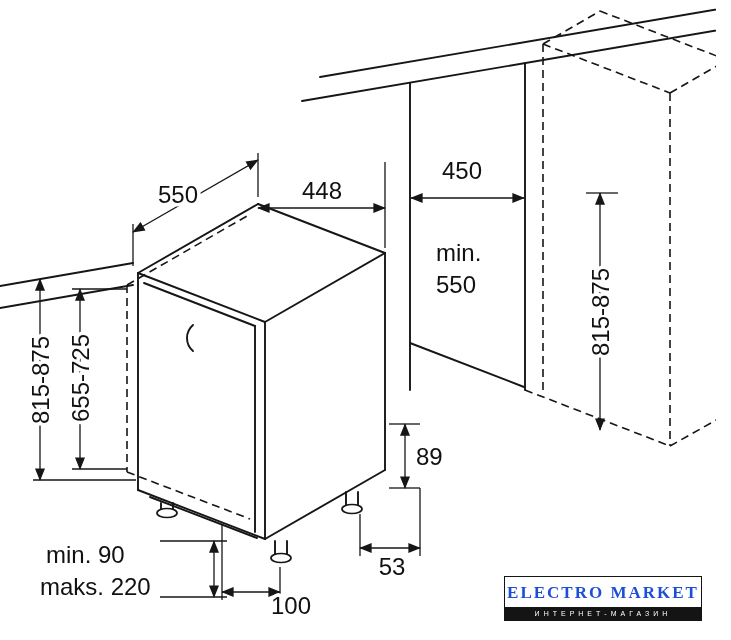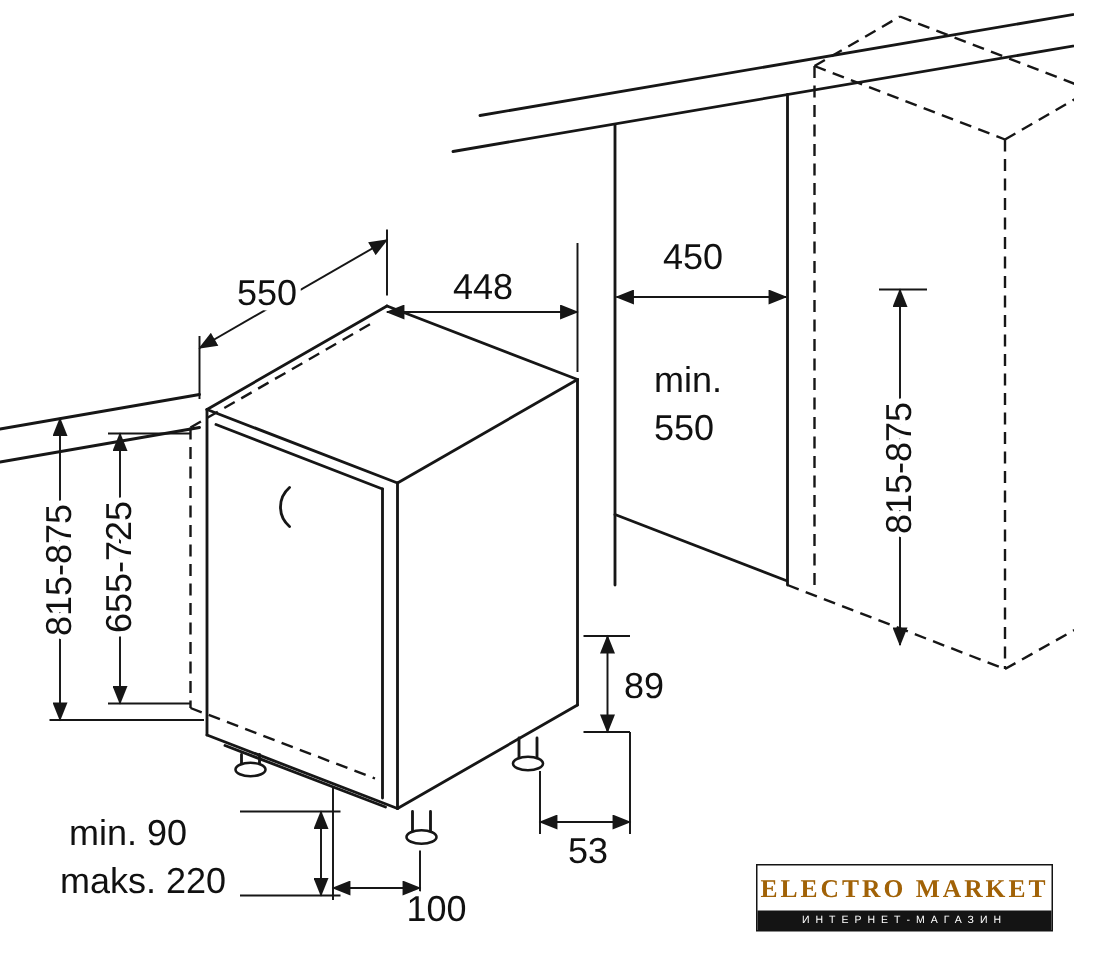--- a/index.html
+++ b/index.html
@@ -31,21 +31,21 @@
 
   
   .logo{
     position:absolute;left:504px;top:576px;width:198px;
     border:1.5px solid #141414;background:#ffffff;text-align:center;
     box-sizing:border-box;
   }
   .logo-title{
     font-family:"Liberation Serif", serif;
     font-weight:bold;font-size:17px;letter-spacing:2px;
-    color:#a16207;padding:6px 2px 4px;white-space:nowrap;
+    color:#1d4ed8;padding:6px 2px 4px;white-space:nowrap;
   }
   .logo-bar{
     background:#141414;color:#ffffff;
     font-family:"Liberation Sans", sans-serif;
     font-size:7px;letter-spacing:4px;
     padding:3px 0 3px;white-space:nowrap;
   }
 </style>
 </head>
 <body>

